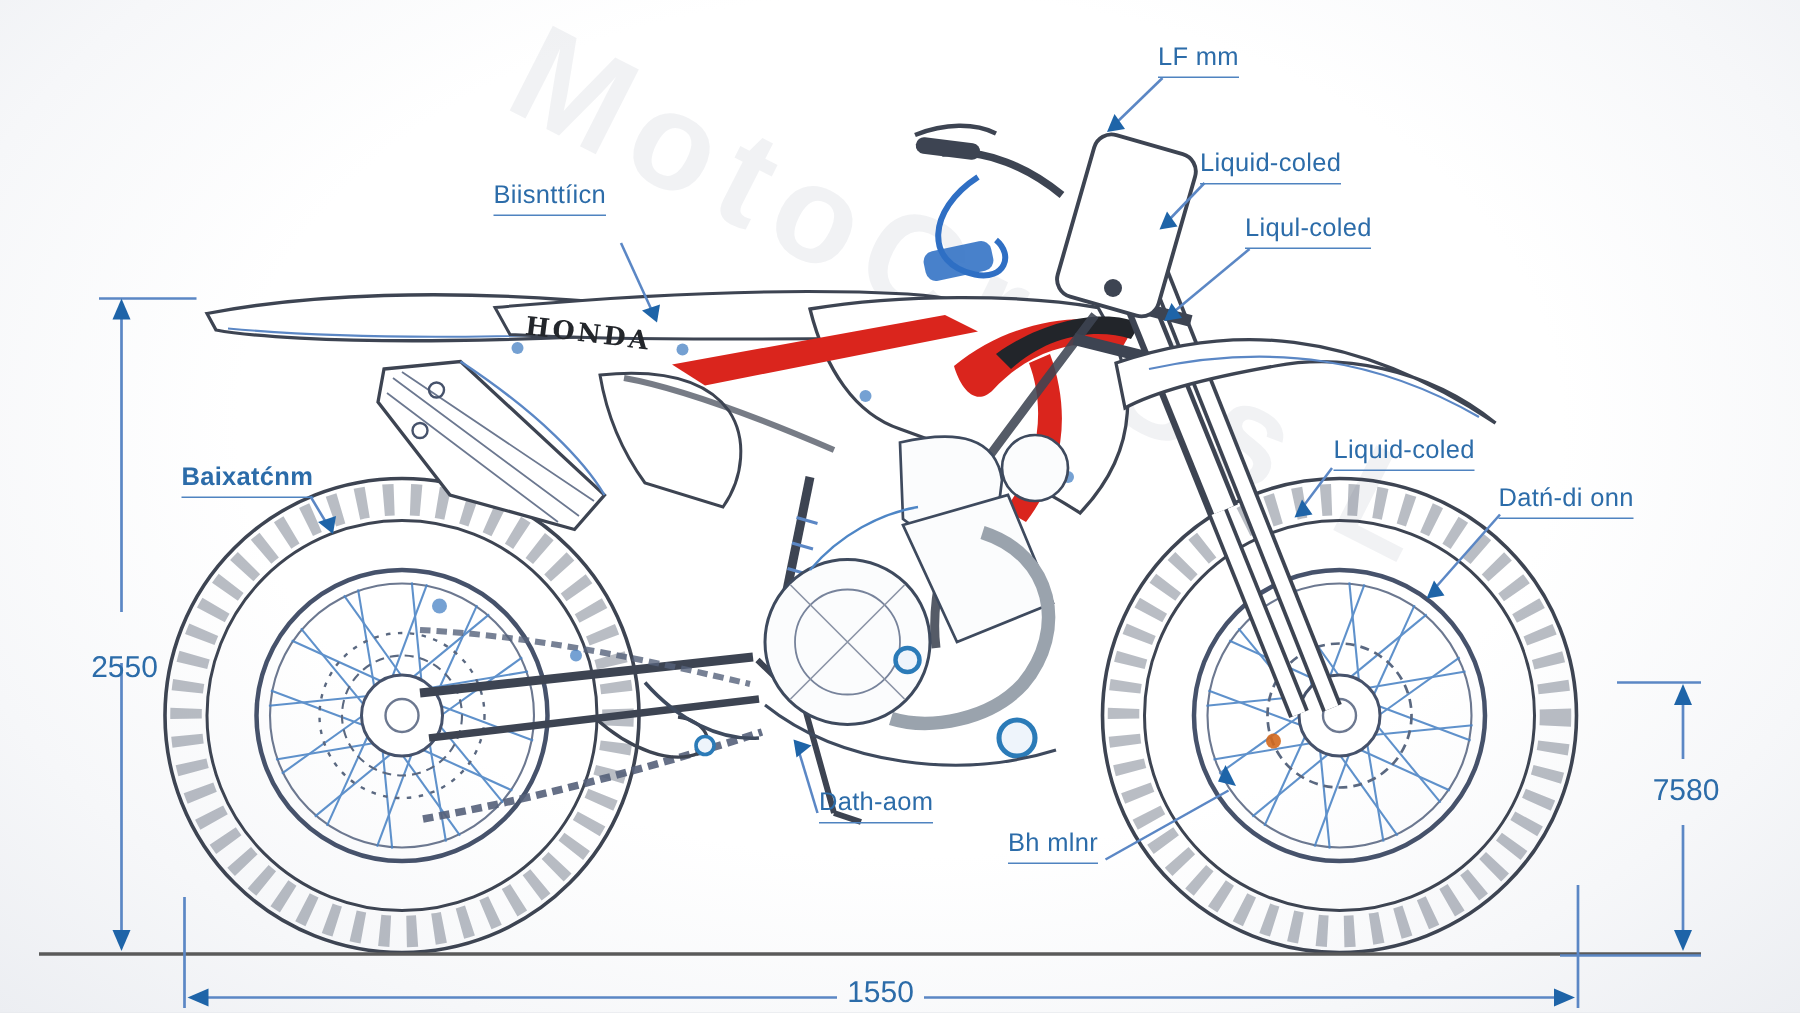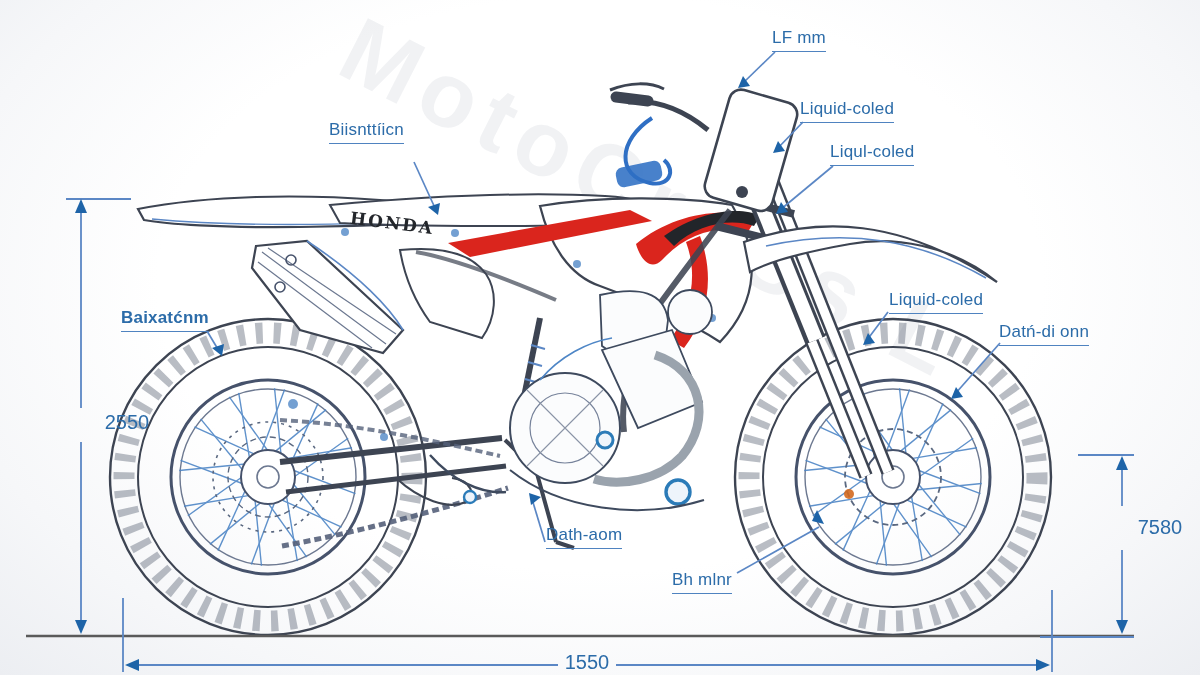--- a/index.html
+++ b/index.html
@@ -254,19 +254,19 @@
   <div class="brand">HONDA</div>
 
   <div class="callout" style="left:772px;top:29px;">LF mm</div>
   <div class="callout" style="left:800px;top:100px;">Liquid-coled</div>
   <div class="callout" style="left:830px;top:143px;">Liqul-coled</div>
   <div class="callout" style="left:329px;top:121px;">Biisnttíicn</div>
   <div class="callout" style="left:121px;top:309px;font-weight:bold;">Baixatćnm</div>
   <div class="callout" style="left:889px;top:291px;">Liquid-coled</div>
   <div class="callout" style="left:999px;top:323px;text-align:center;">Datń-di onn</div>
   <div class="callout" style="left:546px;top:526px;">Dath-aom</div>
-  <div class="callout" style="left:672px;top:571px;">Bh mlnr</div>
-
-  <div class="dim-num" style="left:58px;top:411px;width:50px;margin-left:44px;">2550</div>
-  <div class="dim-num" style="left:1098px;top:516px;width:52px;margin-left:36px;">7580</div>
+  <div class="callout" style="left:672px;top:553px;">Bh mlnr</div>
+
+  <div class="dim-num" style="left:58px;top:434px;width:50px;">2550</div>
+  <div class="dim-num" style="left:1098px;top:516px;width:52px;">7580</div>
   <div class="dim-num" style="left:561px;top:651px;width:52px;text-align:center;">1550</div>
 
 </div>
 
 </body></html>

